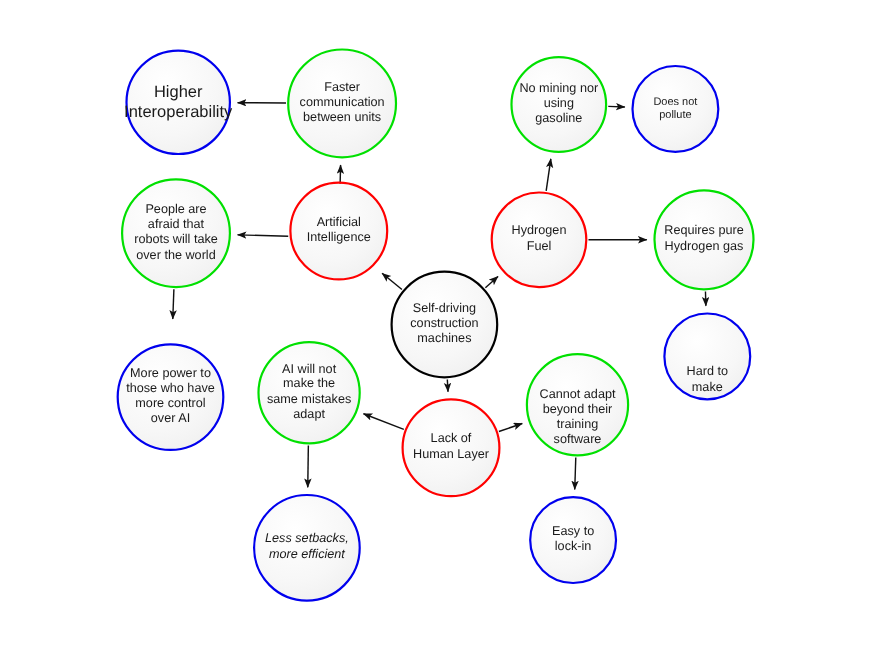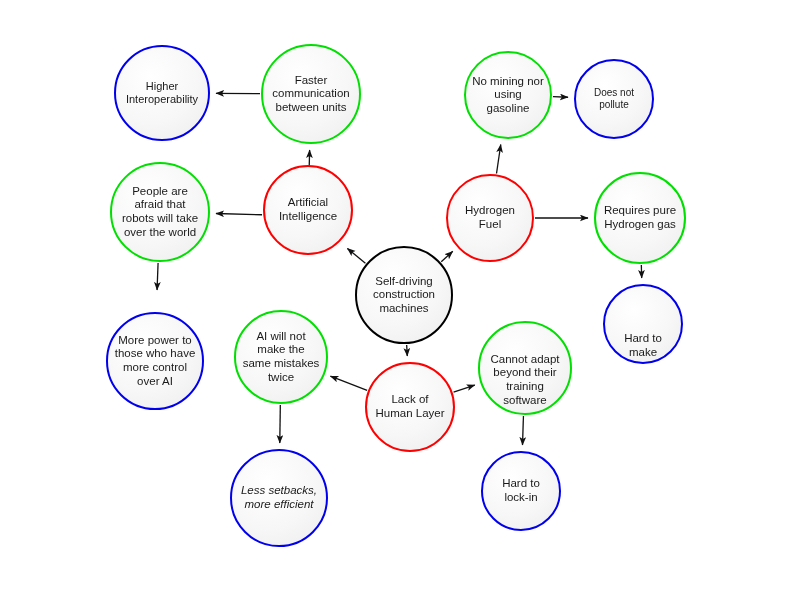--- a/index.html
+++ b/index.html
@@ -82,46 +82,46 @@
       <div class="node red" style="left: 446px; top: 174px; width: 88px; height: 88px;">
         <span class="label" style="font-size: 11.5px;">Hydrogen Fuel</span>
       </div>
       <div class="node red" style="left: 365px; top: 362px; width: 90px; height: 90px;">
         <span class="label" style="font-size: 11.5px;">Lack of Human Layer</span>
       </div>
       <div class="node green" style="left: 261px; top: 44px; width: 100px; height: 100px;">
         <span class="label" style="font-size: 11.5px;">Faster communication between units</span>
       </div>
       <div class="node blue" style="left: 114px; top: 45px; width: 96px; height: 96px;">
-        <span class="label" style="font-size: 11px;">Higher Interoperability</span>
+        <span class="label" style="font-size: 15px;">Higher Interoperability</span>
       </div>
       <div class="node green" style="left: 110px; top: 162px; width: 100px; height: 100px;">
         <span class="label" style="font-size: 11.5px;">People are afraid that robots will take over the world</span>
       </div>
       <div class="node blue" style="left: 106px; top: 312px; width: 98px; height: 98px;">
         <span class="label" style="font-size: 11.5px;">More power to those who have more control over AI</span>
       </div>
       <div class="node green" style="left: 464px; top: 51px; width: 88px; height: 88px;">
         <span class="label" style="font-size: 11.5px;">No mining nor using gasoline</span>
       </div>
       <div class="node blue" style="left: 574px; top: 59px; width: 80px; height: 80px;">
         <span class="label" style="font-size: 10px;">Does not pollute</span>
       </div>
       <div class="node green" style="left: 594px; top: 172px; width: 92px; height: 92px;">
         <span class="label" style="font-size: 11.5px;">Requires pure Hydrogen gas</span>
       </div>
       <div class="node blue" style="left: 603px; top: 284px; width: 80px; height: 80px;">
         <span class="label" style="font-size: 11.5px; margin-top: 44px;">Hard to make</span>
       </div>
       <div class="node green" style="left: 234px; top: 310px; width: 94px; height: 94px;">
-        <span class="label" style="font-size: 11.5px;">AI will not make the same mistakes twice</span>
+        <span class="label" style="font-size: 11.5px;">AI will not make the same mistakes adapt</span>
       </div>
       <div class="node blue" style="left: 230px; top: 449px; width: 98px; height: 98px; font-style: italic;">
         <span class="label" style="font-size: 11.5px;">Less setbacks, more efficient</span>
       </div>
       <div class="node green" style="left: 478px; top: 321px; width: 94px; height: 94px;">
         <span class="label" style="font-size: 11.5px; margin-top: 24px;">Cannot adapt beyond their training software</span>
       </div>
       <div class="node blue" style="left: 481px; top: 451px; width: 80px; height: 80px;">
-        <span class="label" style="font-size: 11.5px;">Hard to lock-in</span>
+        <span class="label" style="font-size: 11.5px;">Easy to lock-in</span>
       </div>
     </div>
 </div>
 
 </body></html>

